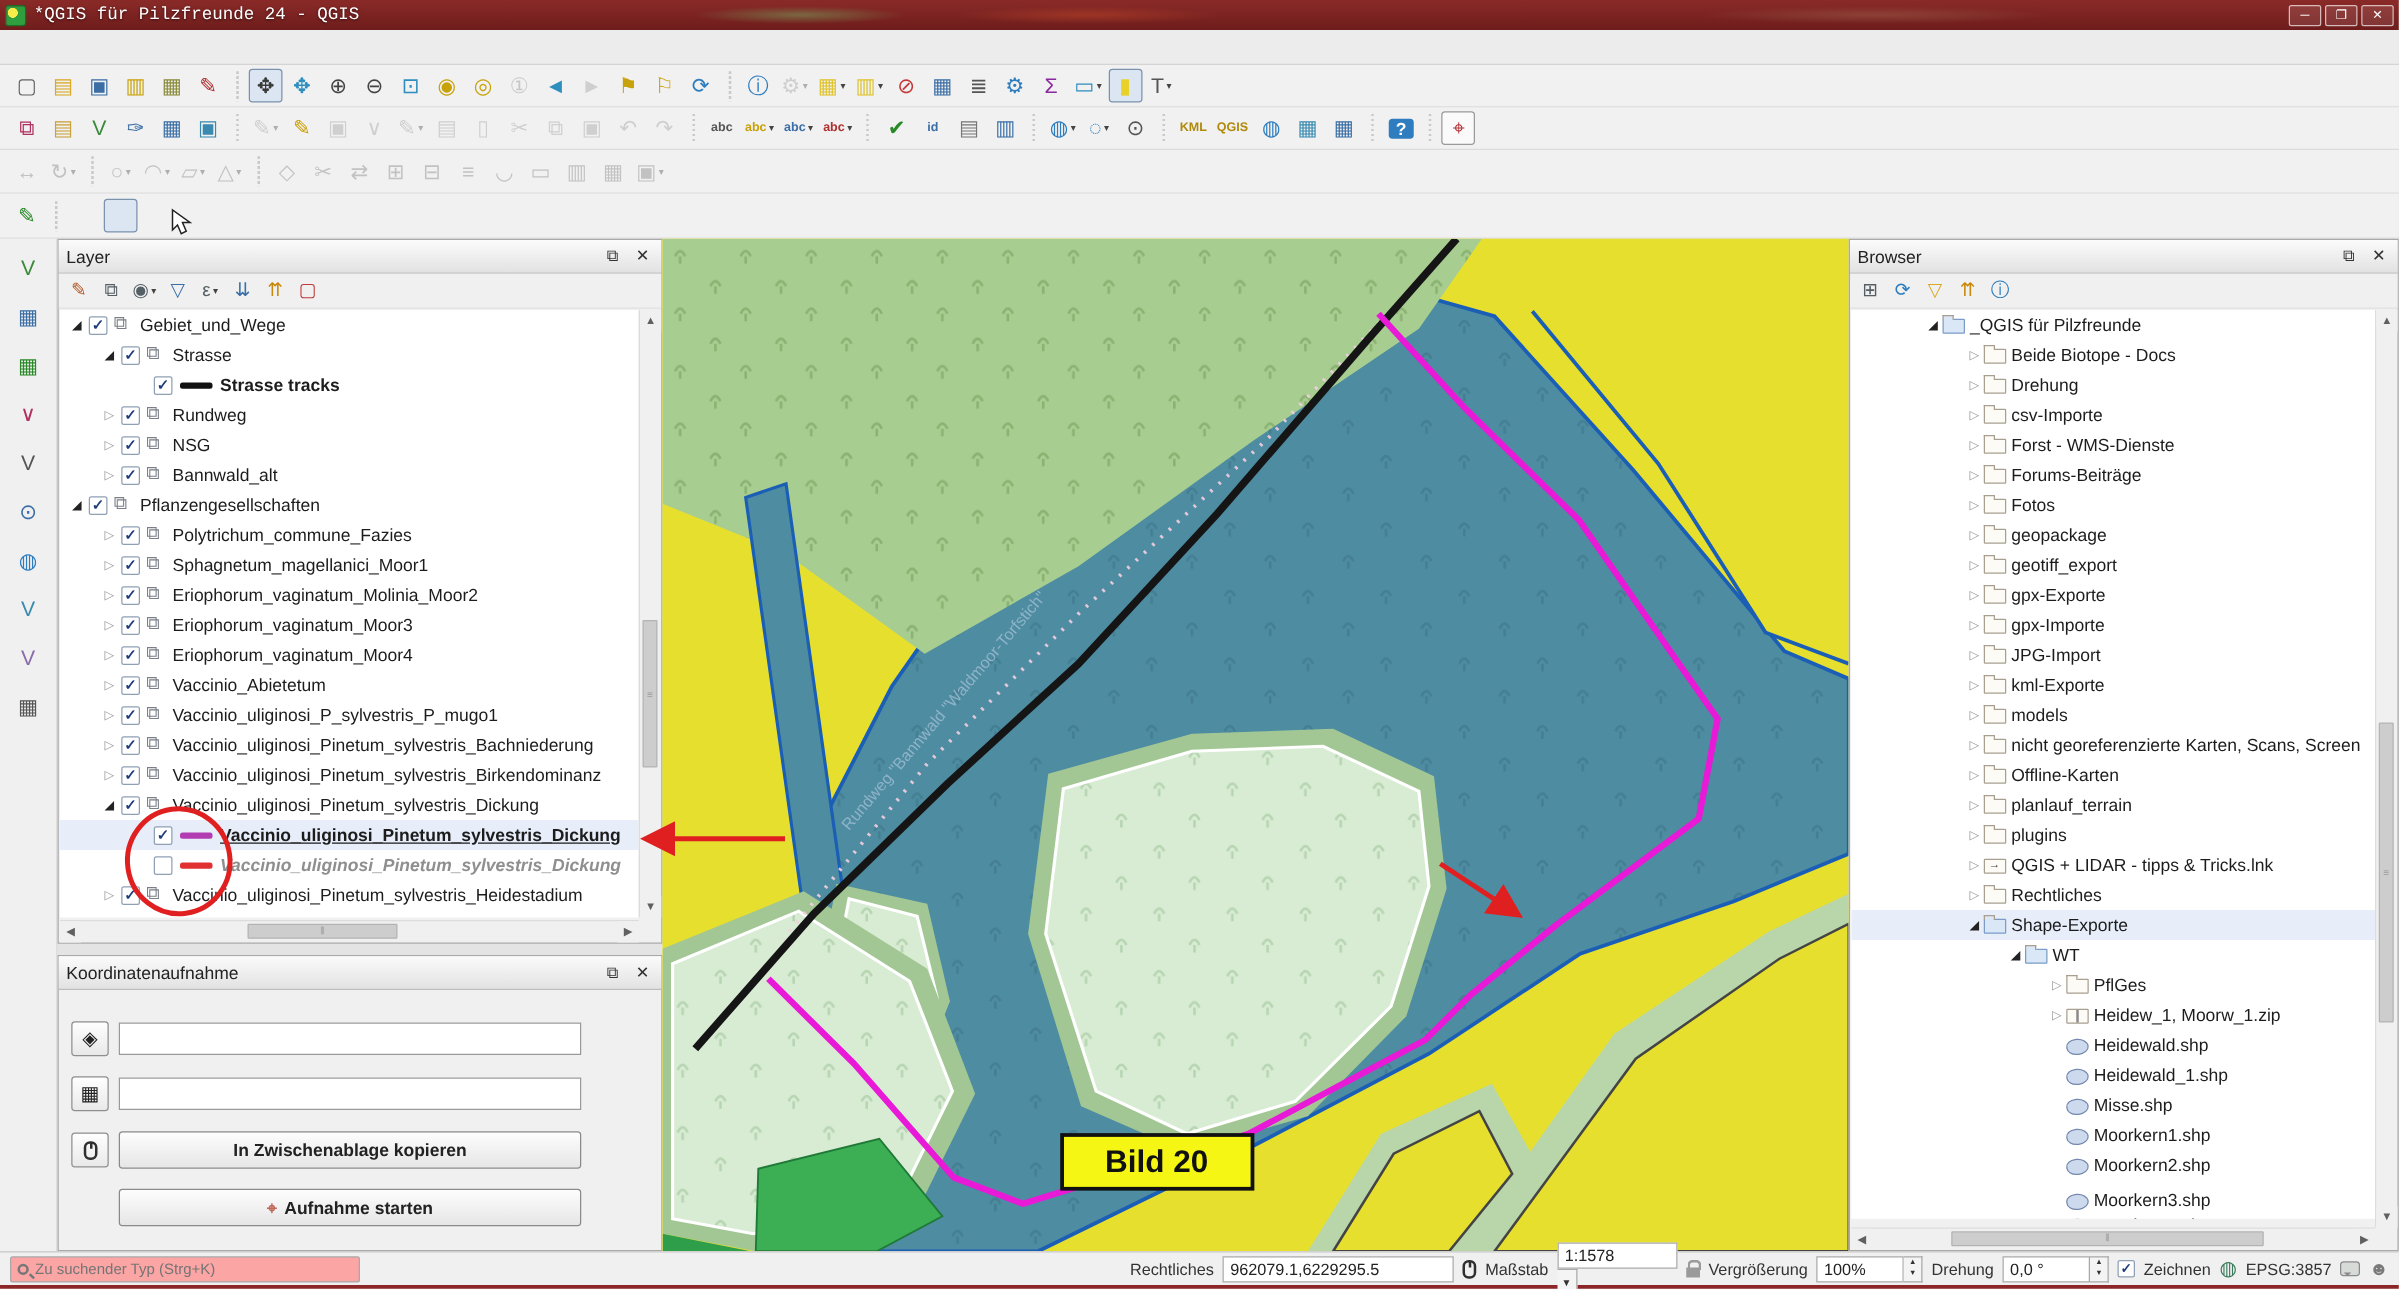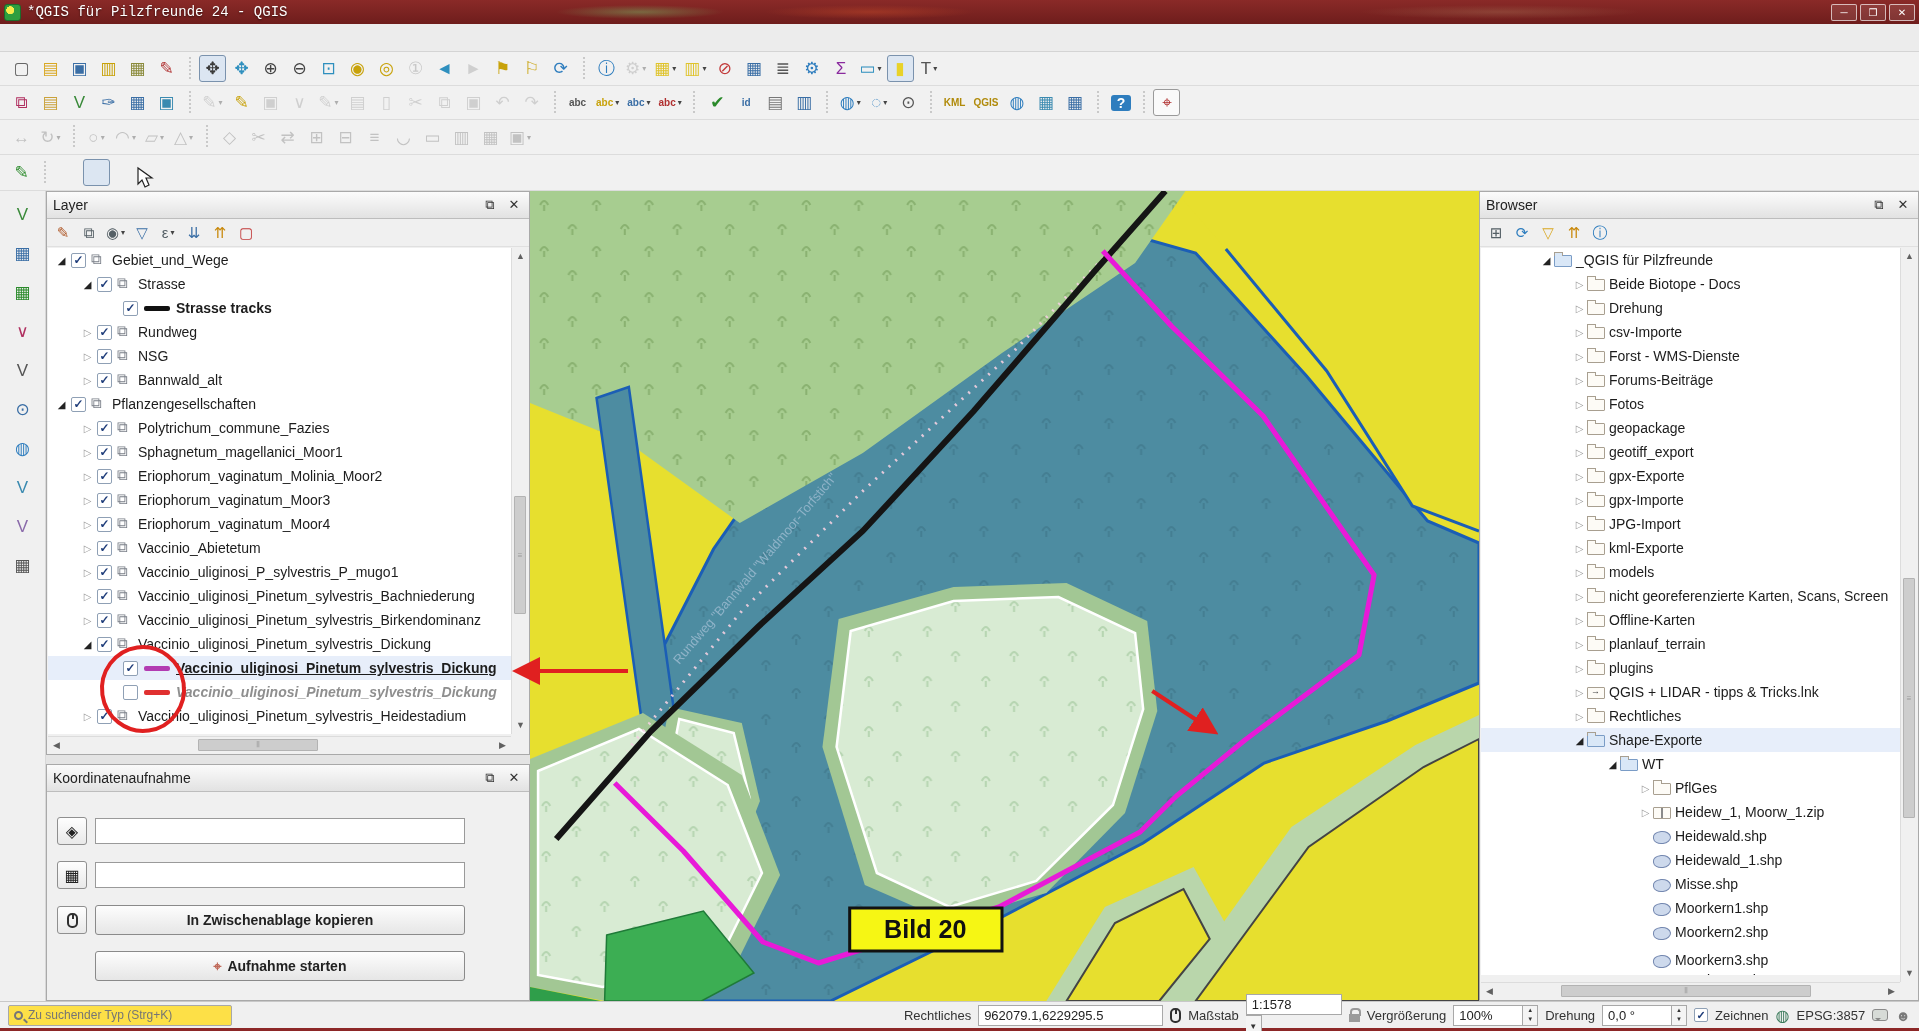--- a/index.html
+++ b/index.html
@@ -115,21 +115,21 @@
   .mouse { width:11px; height:15px; border:2px solid #2f2f2f; border-radius:5px; position:relative; }
   .mouse::before { content:""; position:absolute; left:3px; top:-1px; height:5px; border-left:2px solid #2f2f2f; }
 
   
   #mapwrap { position:absolute; left:530px; top:0; width:949px; height:810px; background:#e7df2e; overflow:hidden; }
 
   
   #statusbar { position:absolute; left:0; top:1001px; width:1919px; height:30px; background:#f0f0f0;
     border-top:1px solid #c8c8c8; border-bottom:3px solid #8c2727; display:flex; align-items:center;
     padding:0 8px; gap:7px; font-size:13px; color:#333; }
-  #search-box { width:224px; height:21px; border:1px solid #a8a8a8; border-radius:2px; background:#fde047;
+  #search-box { width:280px; height:21px; border:1px solid #a8a8a8; border-radius:2px; background:#fca5a5;
     display:flex; align-items:center; padding:0 5px; gap:5px; }
   #search-box input { border:none; outline:none; width:230px; font-size:12px; color:#555;
     font-family:"Liberation Sans",sans-serif; background:transparent; }
   .mag { width:9px; height:9px; border:2px solid #777; border-radius:50%; position:relative; flex:0 0 9px; }
   .mag::after { content:""; position:absolute; left:7px; top:7px; width:5px; height:2px;
     background:#777; transform:rotate(45deg); }
   .sinput { height:21px; border:1px solid #a8a8a8; background:#fff; padding:0 5px; font-size:13px;
     color:#222; font-family:"Liberation Sans",sans-serif; }
   .spin { display:inline-flex; flex-direction:column; width:15px; height:21px; border:1px solid #a8a8a8;
     border-left:none; background:#f4f4f4; font-size:6px; line-height:9px; color:#333; text-align:center; }

